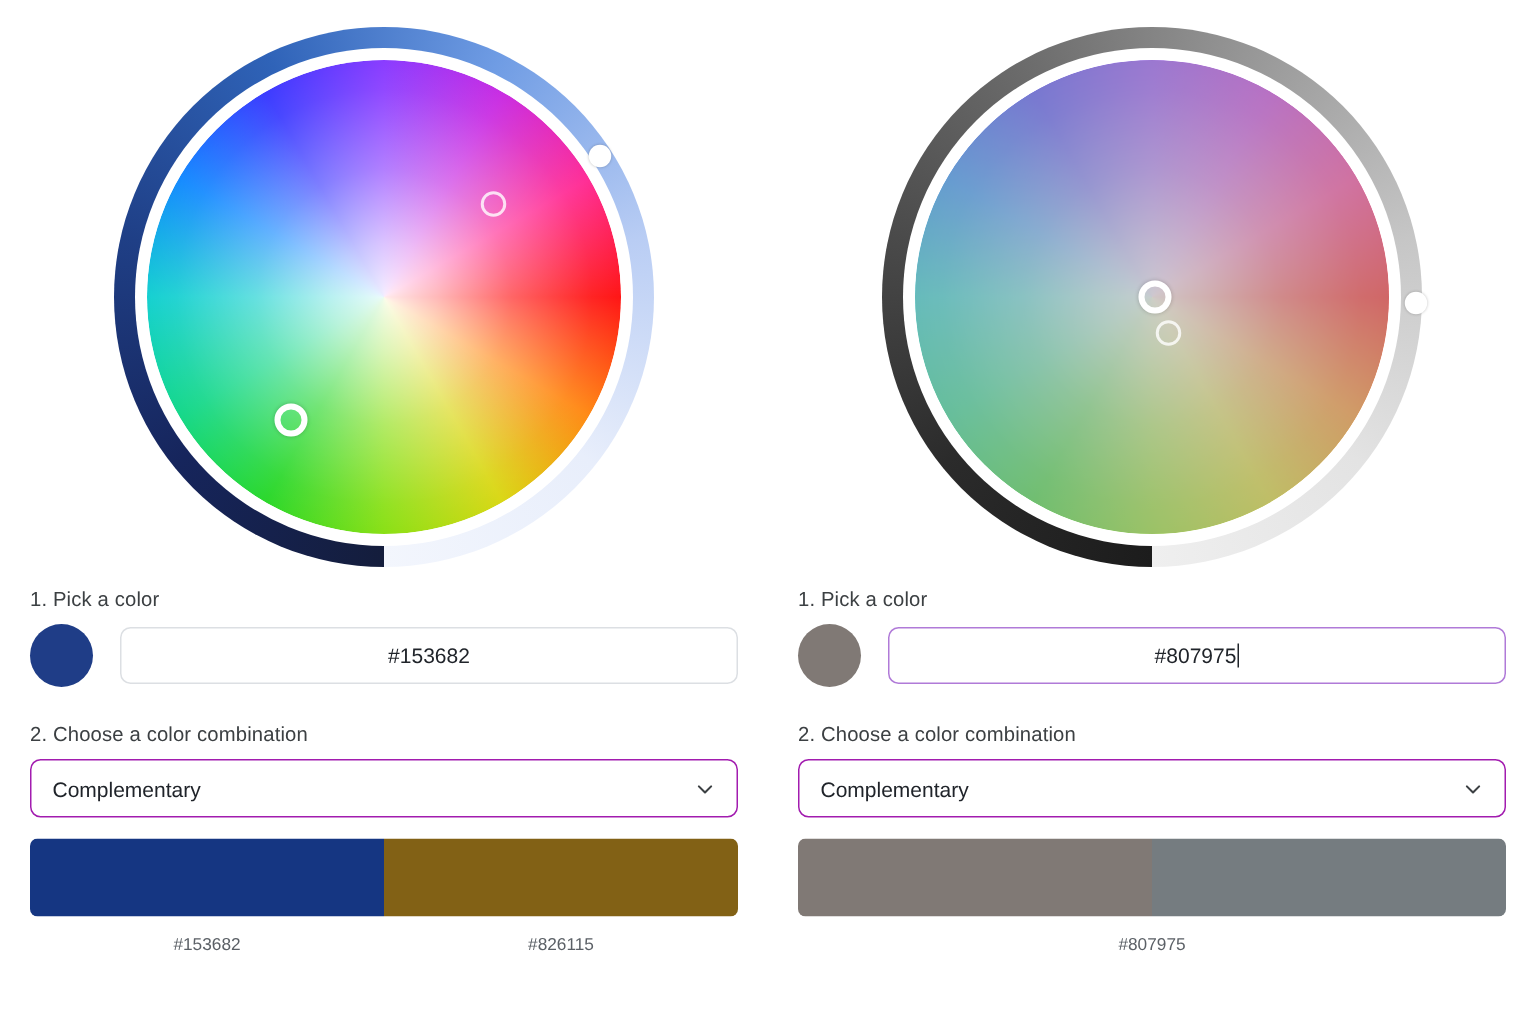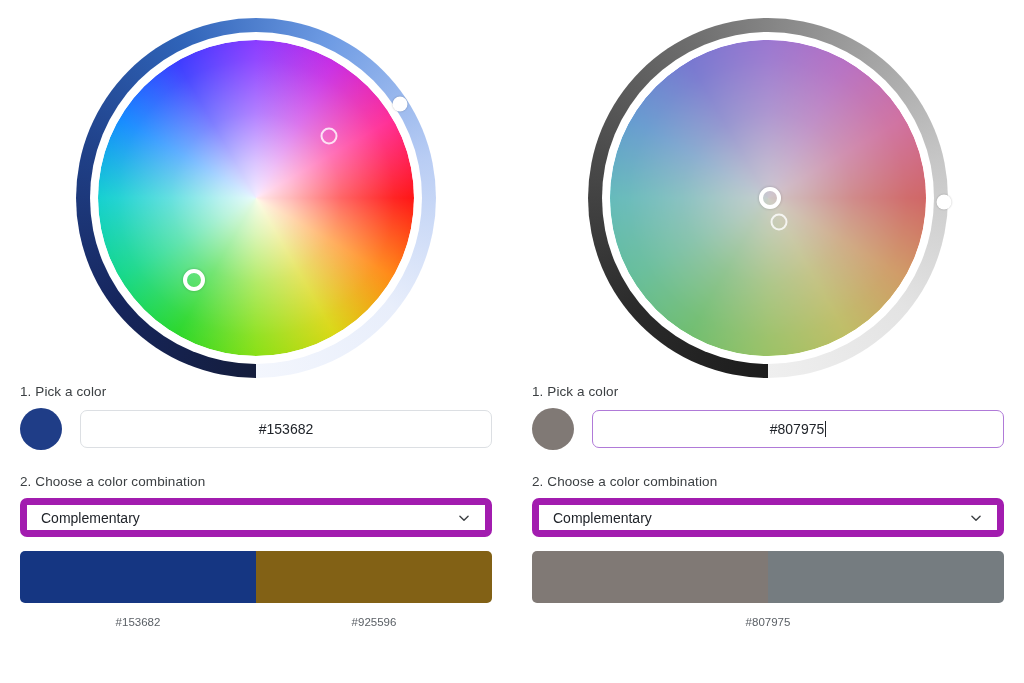--- a/index.html
+++ b/index.html
@@ -134,21 +134,21 @@
     background: #ffffff;
     transform: translate(-50%, -50%);
     box-shadow: 0 0 2px rgba(0,0,0,0.25);
   }
 
   
   .controls {
     position: absolute;
     left: 20px;
     right: 20px;
-    top: 384px;
+    top: 392px;
   }
 
   .field-label {
     font-size: 13.5px;
     color: #3c4043;
     letter-spacing: 0.1px;
     margin-bottom: 9px;
   }
 
   .pick-row {
@@ -189,21 +189,21 @@
     width: 1px;
     height: 16px;
     background: #20242a;
     margin-left: 1px;
     vertical-align: middle;
   }
 
   .select-box {
     height: 39px;
     border-radius: 7px;
-    border: 7px solid #a21caf;
+    border: 1px solid #a21caf;
     background: #ffffff;
     display: flex;
     align-items: center;
     padding: 0 14px;
     font-size: 14px;
     color: #20242a;
     margin-bottom: 14px;
     position: relative;
   }
 
@@ -271,21 +271,21 @@
           <span class="chevron"><svg viewBox="0 0 24 24" width="14" height="14" fill="none" stroke="currentColor" stroke-width="2.4" stroke-linecap="round" stroke-linejoin="round">
               <polyline points="5 9 12 16 19 9"></polyline>
             </svg></span>
         </div>
         <div class="palette">
           <div class="palette-swatch" style="background: rgb(21, 54, 130);"></div>
           <div class="palette-swatch" style="background: rgb(130, 97, 21);"></div>
         </div>
         <div class="palette-labels">
           <div class="palette-label">#153682</div>
-          <div class="palette-label">#925596</div>
+          <div class="palette-label">#826115</div>
         </div>
       </div>
     </div>
     <div class="panel">
       <div class="wheel-area">
         <div class="wheel">
           <div class="wheel-ring" style="background: conic-gradient(from 180deg, rgb(28, 28, 28) 0deg, rgb(43, 43, 43) 51.4286deg, rgb(74, 74, 74) 102.857deg, rgb(110, 110, 110) 154.286deg, rgb(154, 154, 154) 205.714deg, rgb(198, 198, 198) 257.143deg, rgb(227, 227, 227) 308.571deg, rgb(239, 239, 239) 360deg);"></div>
           <div class="wheel-ring-mask"></div>
           <div class="wheel-disc">
             <div class="hue-layer"></div>

